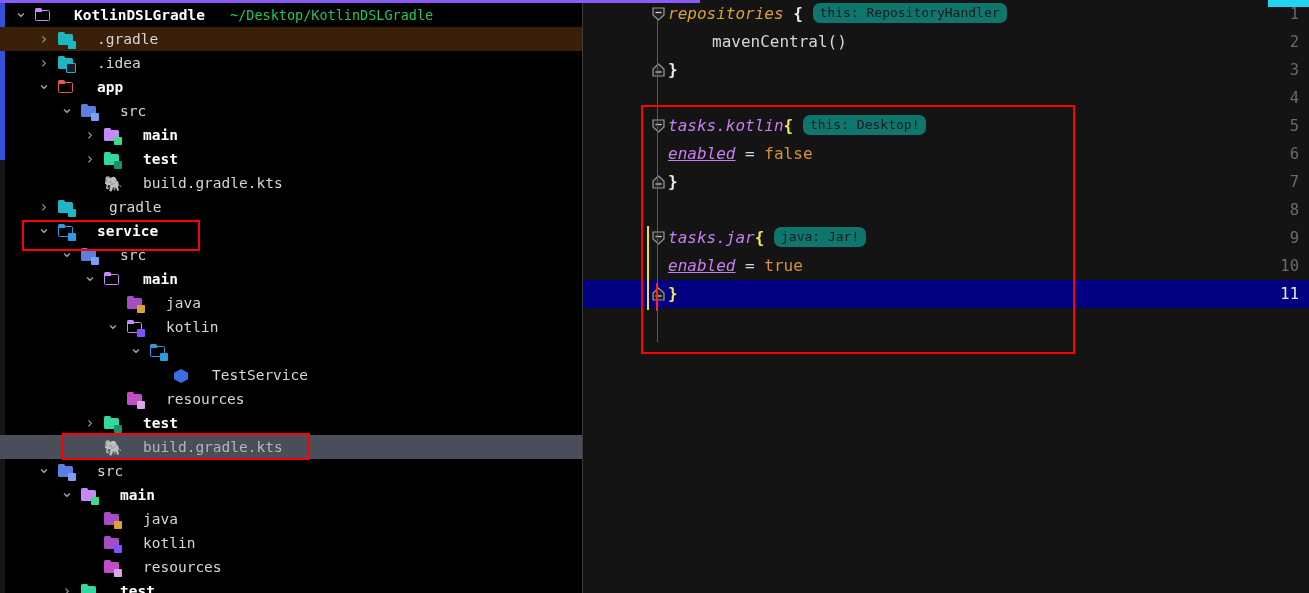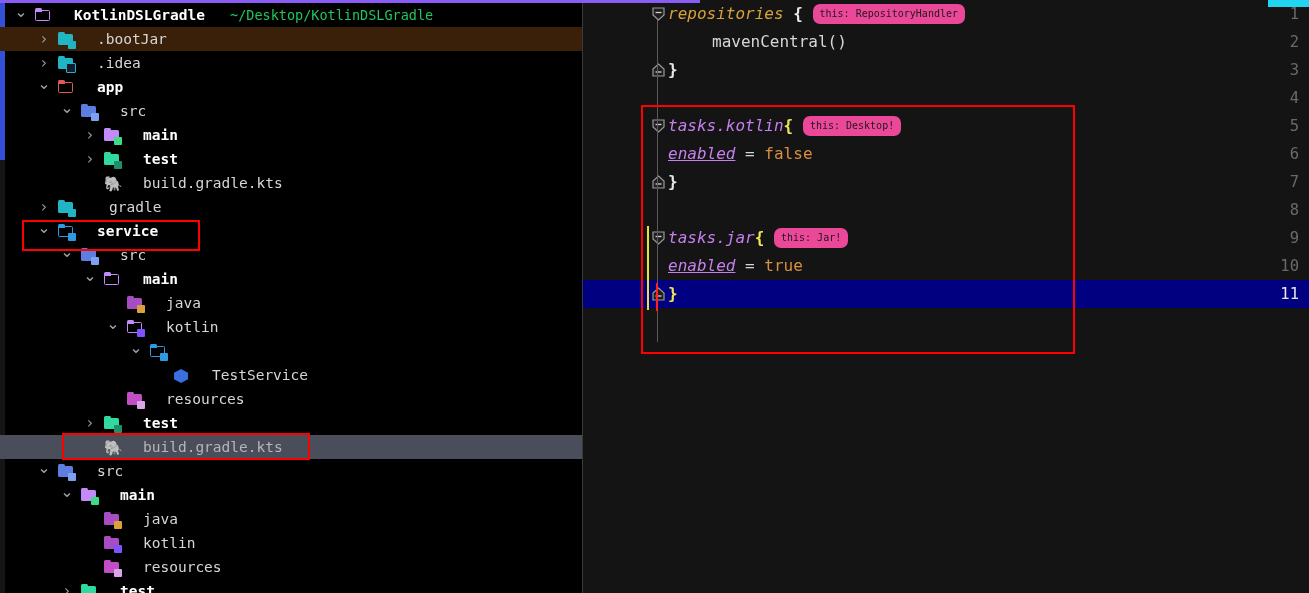--- a/index.html
+++ b/index.html
@@ -94,22 +94,22 @@
   .c-fn{color:#d8a13a;font-style:italic;}
   .c-recv{color:#c77ff0;font-style:italic;}
   .c-prop{color:#c77ff0;font-style:italic;text-decoration:underline;}
   .c-brace{color:#f2e55c;font-weight:bold;}
   .c-brace2{color:#e8e8e8;font-weight:bold;}
   .c-kw{color:#d98f3f;}
   .c-plain{color:#d6d6d6;}
   .c-op{color:#d6d6d6;}
 
   .inlay{
-    display:inline-block;background:#ec4899;color:#1a1a1a;
-    border-radius:7px;padding:0 7px;font-size:10px;line-height:20px;
+    display:inline-block;background:#0f766e;color:#1a1a1a;
+    border-radius:7px;padding:0 7px;font-size:13px;line-height:20px;
     vertical-align:2px;font-style:normal;
   }
 
   
   .annbox{position:absolute;border:2.5px solid #fe0000;box-sizing:border-box;z-index:30;pointer-events:none;}
 </style>
 </head>
 <body>
 
 <div id="root">
@@ -135,21 +135,21 @@
         </div>
         <div class="row brown" style="top: 24px; position: absolute;">
           <span class="arrow" style="left: 37px; font-size: 15px;">›</span>
           <span class="ico" style="left: 58px;">
             <span class="ic">
               <span class="fbody" style="background:#21b5c4"></span>
               <span class="ftab" style="background:#21b5c4"></span>
               <span class="badge" style="background:#21b5c4"></span>
             </span>
           </span>
-          <span class="lbl" style="left: 81px;">.bootJar</span>
+          <span class="lbl" style="left: 81px;">.gradle</span>
         </div>
         <div class="row" style="top: 48px; position: absolute;">
           <span class="arrow" style="left: 37px; font-size: 15px;">›</span>
           <span class="ico" style="left: 58px;">
             <span class="ic">
               <span class="fbody" style="background:#21b5c4"></span>
               <span class="ftab" style="background:#21b5c4"></span>
               <span class="badge" style="background:#1a1a2e;border:1px solid #21b5c4"></span>
             </span>
           </span>
@@ -435,21 +435,21 @@
         <div class="ln" style="top: 196px;">8</div>
         <div class="code-text" style="top: 196px;"></div>
         <div class="codeline" style="top: 224px;"></div>
         <div class="ln" style="top: 224px;">9</div>
         <div class="foldmk" style="top: 231px;">
           <svg width="15" height="15" viewBox="0 0 15 15">
             <path d="M2 1 H13 V8 L7.5 13 L2 8 Z" fill="#1e1e1e" stroke="#9a9a9a" stroke-width="1.2"></path>
             <line x1="4.5" y1="5.5" x2="10.5" y2="5.5" stroke="#cfcfcf" stroke-width="1.3"></line>
           </svg>
         </div>
-        <div class="code-text" style="top: 224px;"><span class="c-recv">tasks</span><span class="c-recv">.</span><span class="c-recv">jar</span><span class="c-brace">{</span><span class="c-plain"> </span><span class="inlay">this: Jar!</span></div>
+        <div class="code-text" style="top: 224px;"><span class="c-recv">tasks</span><span class="c-recv">.</span><span class="c-recv">jar</span><span class="c-brace">{</span><span class="c-plain"> </span><span class="inlay">java: Jar!</span></div>
         <div class="codeline" style="top: 252px;"></div>
         <div class="ln" style="top: 252px;">10</div>
         <div class="code-text" style="top: 252px;"><span class="c-plain">    </span><span class="c-prop">enabled</span><span class="c-op"> = </span><span class="c-kw">true</span></div>
         <div class="codeline cur" style="top: 280px;"></div>
         <div class="ln cur" style="top: 280px;">11</div>
         <div class="foldmk" style="top: 287px;">
           <svg width="15" height="15" viewBox="0 0 15 15">
             <path d="M2 13 H13 V6 L7.5 1 L2 6 Z" fill="#1e1e1e" stroke="#9a9a9a" stroke-width="1.2"></path>
             <line x1="4.5" y1="9" x2="10.5" y2="9" stroke="#cfcfcf" stroke-width="1.3"></line>
           </svg>

